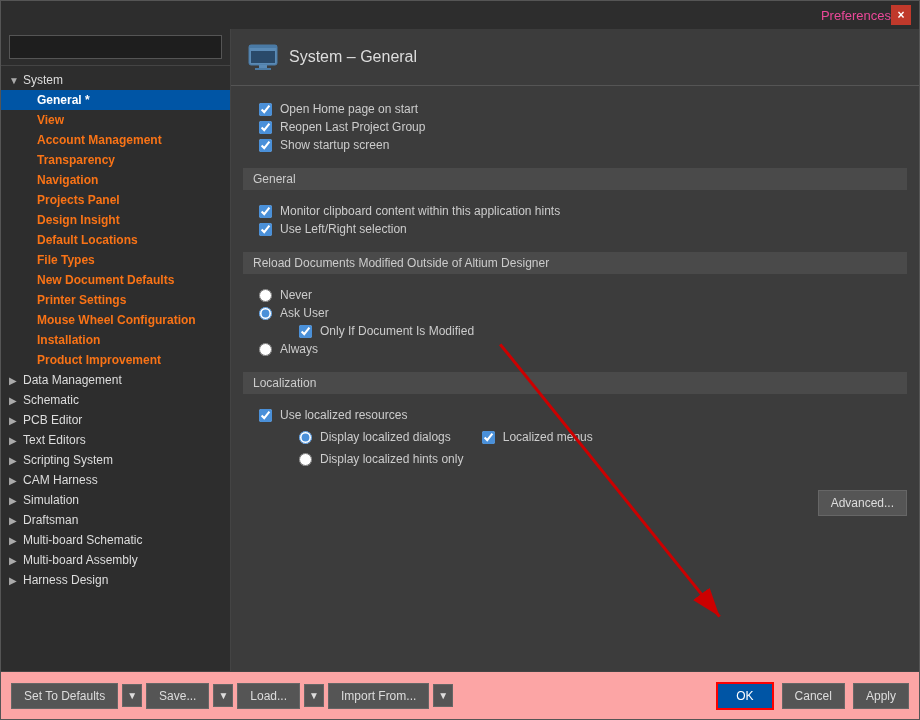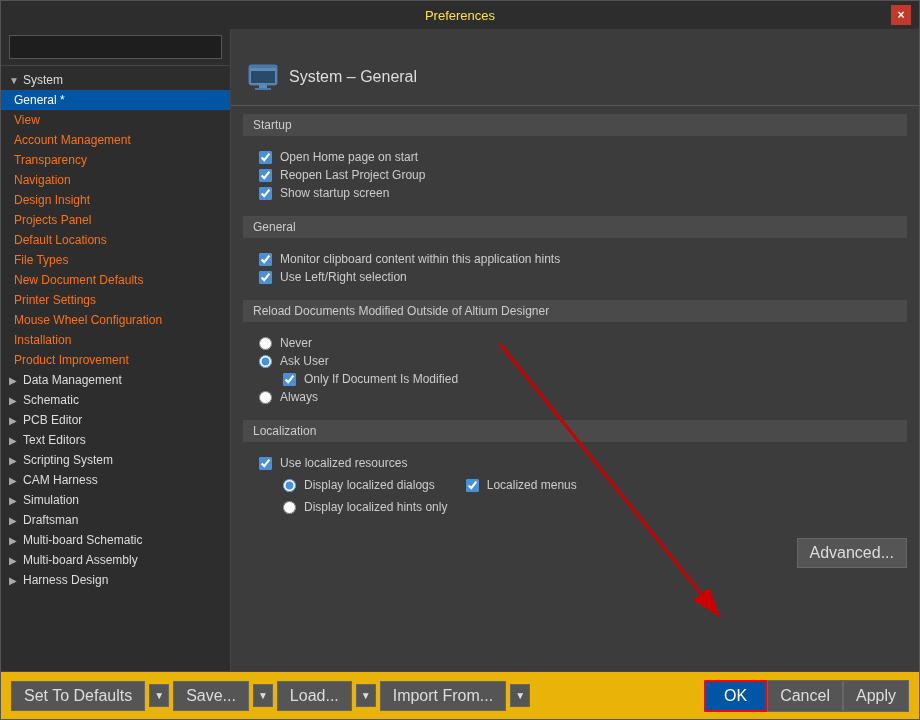--- a/index.html
+++ b/index.html
@@ -25,24 +25,24 @@
     .title-bar {
       background: #2d2d2d;
       height: 28px;
       display: flex;
       align-items: center;
       justify-content: space-between;
       padding: 0 8px;
       flex-shrink: 0;
     }
     .title-bar-title {
-      color: #fde047;
+      color: #ec4899;
       font-size: 13px;
       flex: 1;
-      text-align: center;
+      text-align: right;
     }
     .title-bar-close {
       background: #c0392b;
       color: white;
       border: none;
       width: 20px;
       height: 20px;
       cursor: pointer;
       font-size: 12px;
       display: flex;
@@ -99,34 +99,34 @@
       color: #ddd;
     }
     .tree-arrow {
       margin-right: 4px;
       font-size: 10px;
       color: #aaa;
       width: 10px;
       display: inline-block;
     }
     .tree-child {
-      padding-left: 13px;
+      padding-left: 36px;
+      font-weight: bold;
     }
     .main-content {
       flex: 1;
       background: #3c3c3c;
       overflow-y: auto;
       padding: 0;
     }
     .page-header {
       display: flex;
       align-items: center;
       padding: 12px 16px;
       border-bottom: 1px solid #555;
-      margin-top: 20px;
     }
     .page-icon {
       width: 32px;
       height: 32px;
       margin-right: 10px;
       display: flex;
       align-items: center;
       justify-content: center;
     }
     .page-title {
@@ -161,62 +161,63 @@
       display: flex;
       align-items: center;
       margin: 4px 0;
       color: #ccc;
     }
     .radio-row input[type="radio"] {
       margin-right: 8px;
       accent-color: #4a90d9;
     }
     .indent {
-      margin-left: 24px;
+      margin-left: 40px;
     }
     .bottom-bar {
       height: 48px;
-      background: #eab308;
+      background: #fca5a5;
       border-top: 1px solid #444;
       display: flex;
       align-items: center;
       padding: 0 10px;
       flex-shrink: 0;
     }
     .bottom-left {
       display: flex;
       align-items: center;
       gap: 4px;
     }
     .btn {
       background: #555;
       color: #ddd;
       border: 1px solid #666;
       padding: 5px 12px;
       cursor: pointer;
-      font-size: 16px;
+      font-size: 12px;
     }
     .btn-primary {
       background: #0055a5;
       color: white;
       border: 2px solid #ff0000;
       padding: 5px 18px;
     }
     .btn-arrow {
       background: #555;
       color: #ddd;
       border: 1px solid #666;
       padding: 5px 4px;
       cursor: pointer;
       font-size: 10px;
     }
     .spacer { flex: 1; }
     .bottom-right {
       display: flex;
-      gap: 0;
+      align-items: center;
+      gap: 8px;
     }
     .main-wrapper {
       position: relative;
       flex: 1;
       overflow: hidden;
       display: flex;
       flex-direction: column;
     }
     
     .arrow-svg {
@@ -267,24 +268,24 @@
         <div class="tree-child tree-item">
           <span>Account Management</span>
         </div>
         <div class="tree-child tree-item">
           <span>Transparency</span>
         </div>
         <div class="tree-child tree-item">
           <span>Navigation</span>
         </div>
         <div class="tree-child tree-item">
+          <span>Projects Panel</span>
+        </div>
+        <div class="tree-child tree-item">
           <span>Design Insight</span>
-        </div>
-        <div class="tree-child tree-item">
-          <span>Projects Panel</span>
         </div>
         <div class="tree-child tree-item">
           <span>Default Locations</span>
         </div>
         <div class="tree-child tree-item">
           <span>File Types</span>
         </div>
         <div class="tree-child tree-item">
           <span>New Document Defaults</span>
         </div>
@@ -379,21 +380,20 @@
               <rect x="2" y="4" width="28" height="3" rx="1" fill="#4a7aa5"></rect>
               <rect x="4" y="10" width="24" height="12" fill="#2a4a6a"></rect>
               <rect x="12" y="24" width="8" height="3" fill="#5a8ab5"></rect>
               <rect x="8" y="27" width="16" height="2" fill="#4a7aa5"></rect>
             </svg>
           </div>
           <span class="page-title">System – General</span>
         </div>
 
         <div class="section">
-          <div class="section-header">Startup</div>
           <div class="section-content">
             <label class="checkbox-row">
               <input type="checkbox" checked="" style="">
               <span>Open Home page on start</span>
             </label>
             <label class="checkbox-row">
               <input type="checkbox" checked="" style="">
               <span>Reopen Last Project Group</span>
             </label>
             <label class="checkbox-row">

